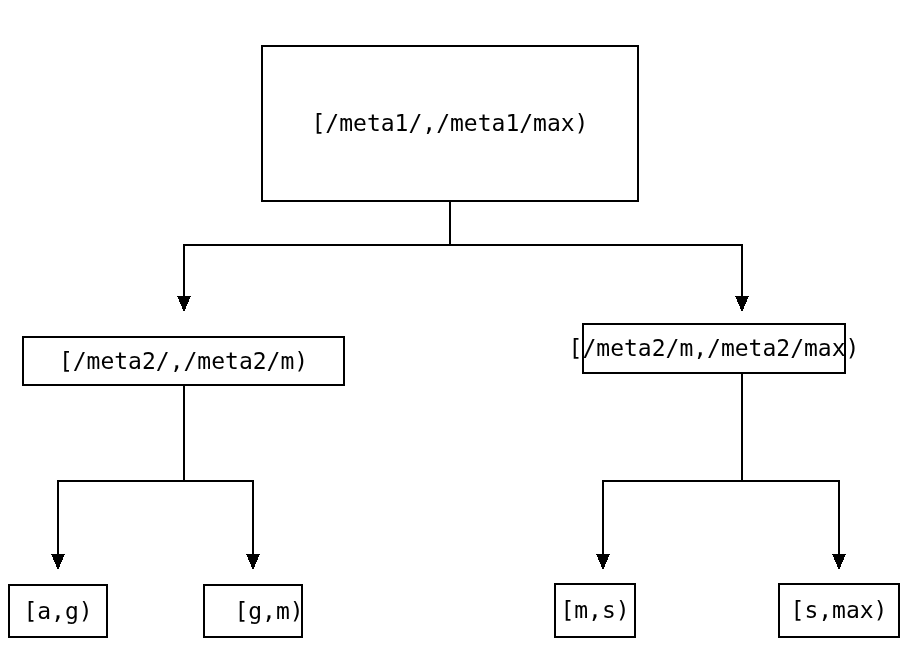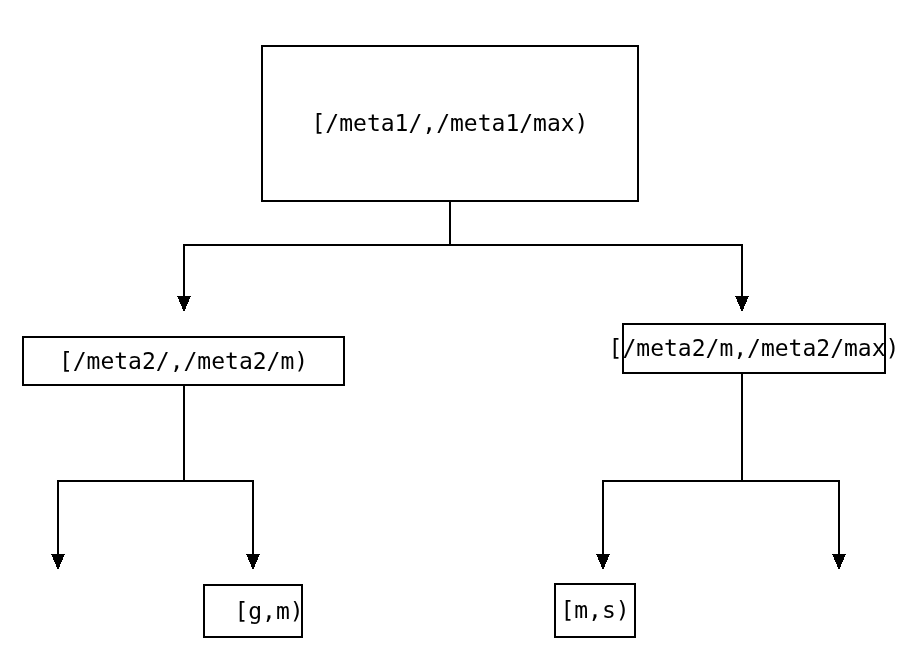--- a/index.html
+++ b/index.html
@@ -40,21 +40,21 @@
     display: flex;
     align-items: center;
     justify-content: center;
     color: var(--text, #000000);
     font-size: 23px;
     line-height: 1;
     white-space: nowrap;
   }
   .node-root     { left: 261px; top: 13px;  width: 378px; height: 157px; margin-top: 32px; }
   .node-l2-left  { left: 22px;  top: 336px; width: 323px; height: 50px;  }
-  .node-l2-right { left: 582px; top: 323px; width: 264px; height: 51px; margin-left: 40px;  }
+  .node-l2-right { left: 582px; top: 323px; width: 264px; height: 51px;  }
   .node-leaf-0   { left: 8px;   top: 584px; width: 100px; height: 54px;  }
   .node-leaf-1   { left: 203px; top: 584px; width: 100px; height: 54px; padding-left: 32px;  }
   .node-leaf-2   { left: 554px; top: 583px; width: 82px;  height: 55px;  }
   .node-leaf-3   { left: 778px; top: 583px; width: 122px; height: 55px;  }
 </style>
 </head>
 <body>
 
 <div class="canvas">
 
@@ -84,23 +84,29 @@
   </div>
 
   <div class="node node-l2-left">
     <span>[/meta2/,/meta2/m)</span>
   </div>
 
   <div class="node node-l2-right">
     <span>[/meta2/m,/meta2/max)</span>
   </div>
 
+  <div class="node node-leaf-0">
+    <span>[a,g)</span>
+  </div>
 
   <div class="node node-leaf-1">
     <span>[g,m)</span>
   </div>
 
   <div class="node node-leaf-2">
     <span>[m,s)</span>
   </div>
 
+  <div class="node node-leaf-3">
+    <span>[s,max)</span>
+  </div>
 
 </div>
 
 </body></html>

